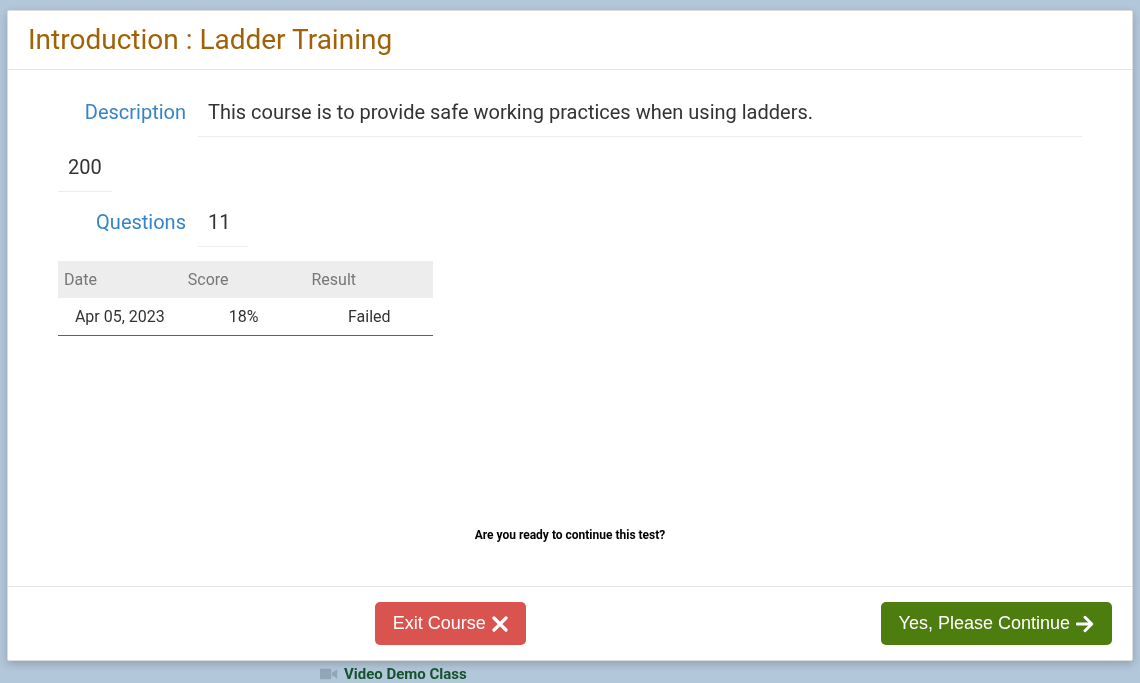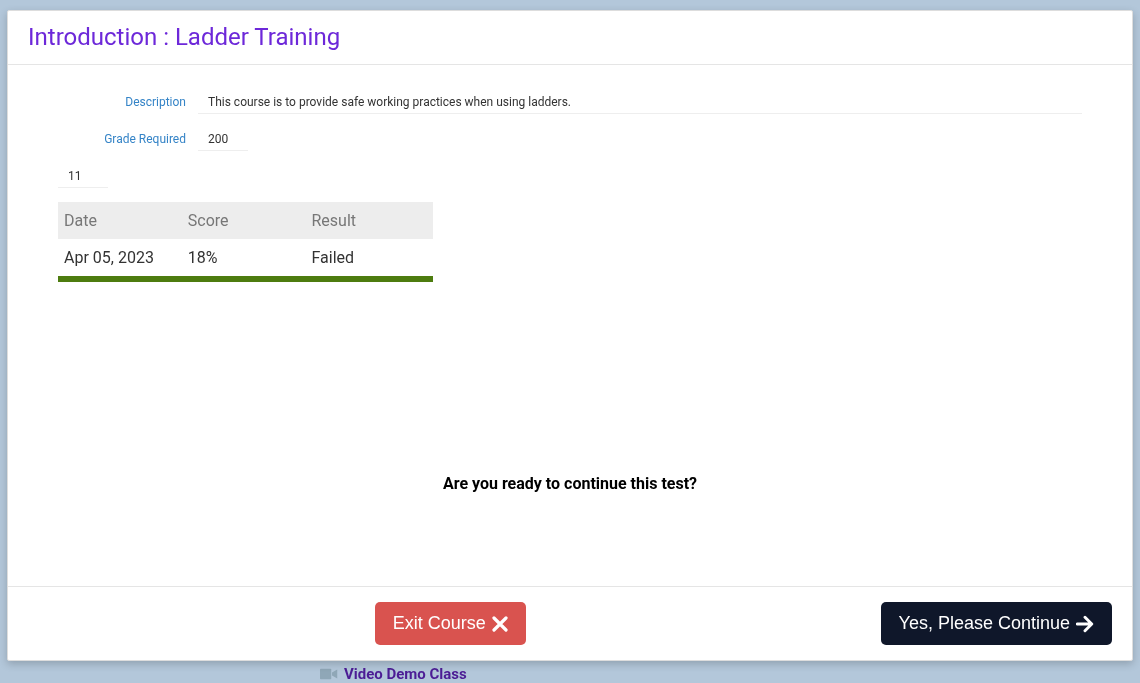--- a/index.html
+++ b/index.html
@@ -26,47 +26,47 @@
       border-radius: 2px;
       box-shadow: 0 3px 9px rgba(0,0,0,0.2);
       display: flex;
       flex-direction: column;
     }
     .modal-header {
       padding: 12px 20px 13px;
       border-bottom: 1px solid #e5e5e5;
     }
     .modal-title {
-      font-size: 24px;
+      font-size: 28px;
       font-weight: 400;
-      color: #6d28d9;
+      color: #a16207;
     }
     .modal-body {
       flex: 1;
       padding: 26px 50px 10px 50px;
       overflow-y: auto;
     }
     .form-row {
       display: flex;
       align-items: flex-start;
       margin-bottom: 14px;
     }
     .form-label {
       width: 140px;
       text-align: right;
       padding-right: 12px;
-      font-size: 12px;
+      font-size: 20px;
       color: #3584c7;
       padding-top: 4px;
       flex-shrink: 0;
     }
     .form-value {
-      font-size: 12px;
+      font-size: 20px;
       color: #333;
-      padding: 4px 10px 4px;
+      padding: 4px 10px 12px;
       border-bottom: 1px solid #eee;
       min-width: 50px;
     }
     .form-value.full {
       flex: 1;
     }
     .history-table {
       width: 375px;
       border-collapse: collapse;
       font-size: 16px;
@@ -76,40 +76,41 @@
     }
     .history-table th {
       text-align: left;
       font-weight: 400;
       color: #777;
       padding: 9px 6px;
     }
     .history-table td {
       padding: 9px 6px;
       color: #333;
-      border-bottom: 6px solid #4d7c0f;
+      border-bottom: 1px solid #4d7c0f;
+      text-align: center;
     }
     .history-table th:first-child,
     .history-table td:first-child {
       width: 33%;
     }
     .history-table th:nth-child(2),
     .history-table td:nth-child(2) {
       width: 33%;
     }
     .history-table th:nth-child(3),
     .history-table td:nth-child(3) {
       width: 34%;
     }
     .result-failed {
       color: #c9302c;
     }
     .prompt-text {
       text-align: center;
-      font-size: 16px;
+      font-size: 12px;
       font-weight: 700;
       color: #000;
       margin-top: 192px;
     }
     .modal-footer {
       padding: 15px 20px;
       border-top: 1px solid #e5e5e5;
       display: flex;
       gap: 8px;
     }
@@ -125,36 +126,36 @@
       font-weight: 400;
       color: #fff;
       border: none;
       border-radius: 5px;
       cursor: pointer;
     }
     .btn-danger {
       background: #d9534f;
     }
     .btn-success {
-      background: #0f172a;
+      background: #4d7c0f;
     }
     .btn svg {
       width: 16px;
       height: 16px;
       fill: currentColor;
     }
     .btn-success svg {
       width: 18px;
       height: 18px;
     }
     .background-hint {
       position: absolute;
       bottom: 0px;
       left: 320px;
-      color: #4c1d95;
+      color: #14532d;
       font-size: 15px;
       font-weight: 700;
       display: flex;
       align-items: center;
       gap: 6px;
     }
     .background-hint svg {
       width: 18px;
       height: 16px;
       fill: #8fa7b7;
@@ -178,26 +179,26 @@
   </div>
 
   <div class="modal-body">
 
     <div class="form-row">
       <div class="form-label">Description</div>
       <div class="form-value full">This course is to provide safe working practices when using ladders.</div>
     </div>
 
     <div class="form-row">
-      <div class="form-label">Grade Required</div>
       <div class="form-value">200</div>
     </div>
 
 
     <div class="form-row">
+      <div class="form-label">Questions</div>
       <div class="form-value">11</div>
     </div>
 
     <div class="form-row">
       <table class="history-table">
         <thead>
           <tr>
             <th>Date</th>
             <th>Score</th>
             <th>Result</th>

